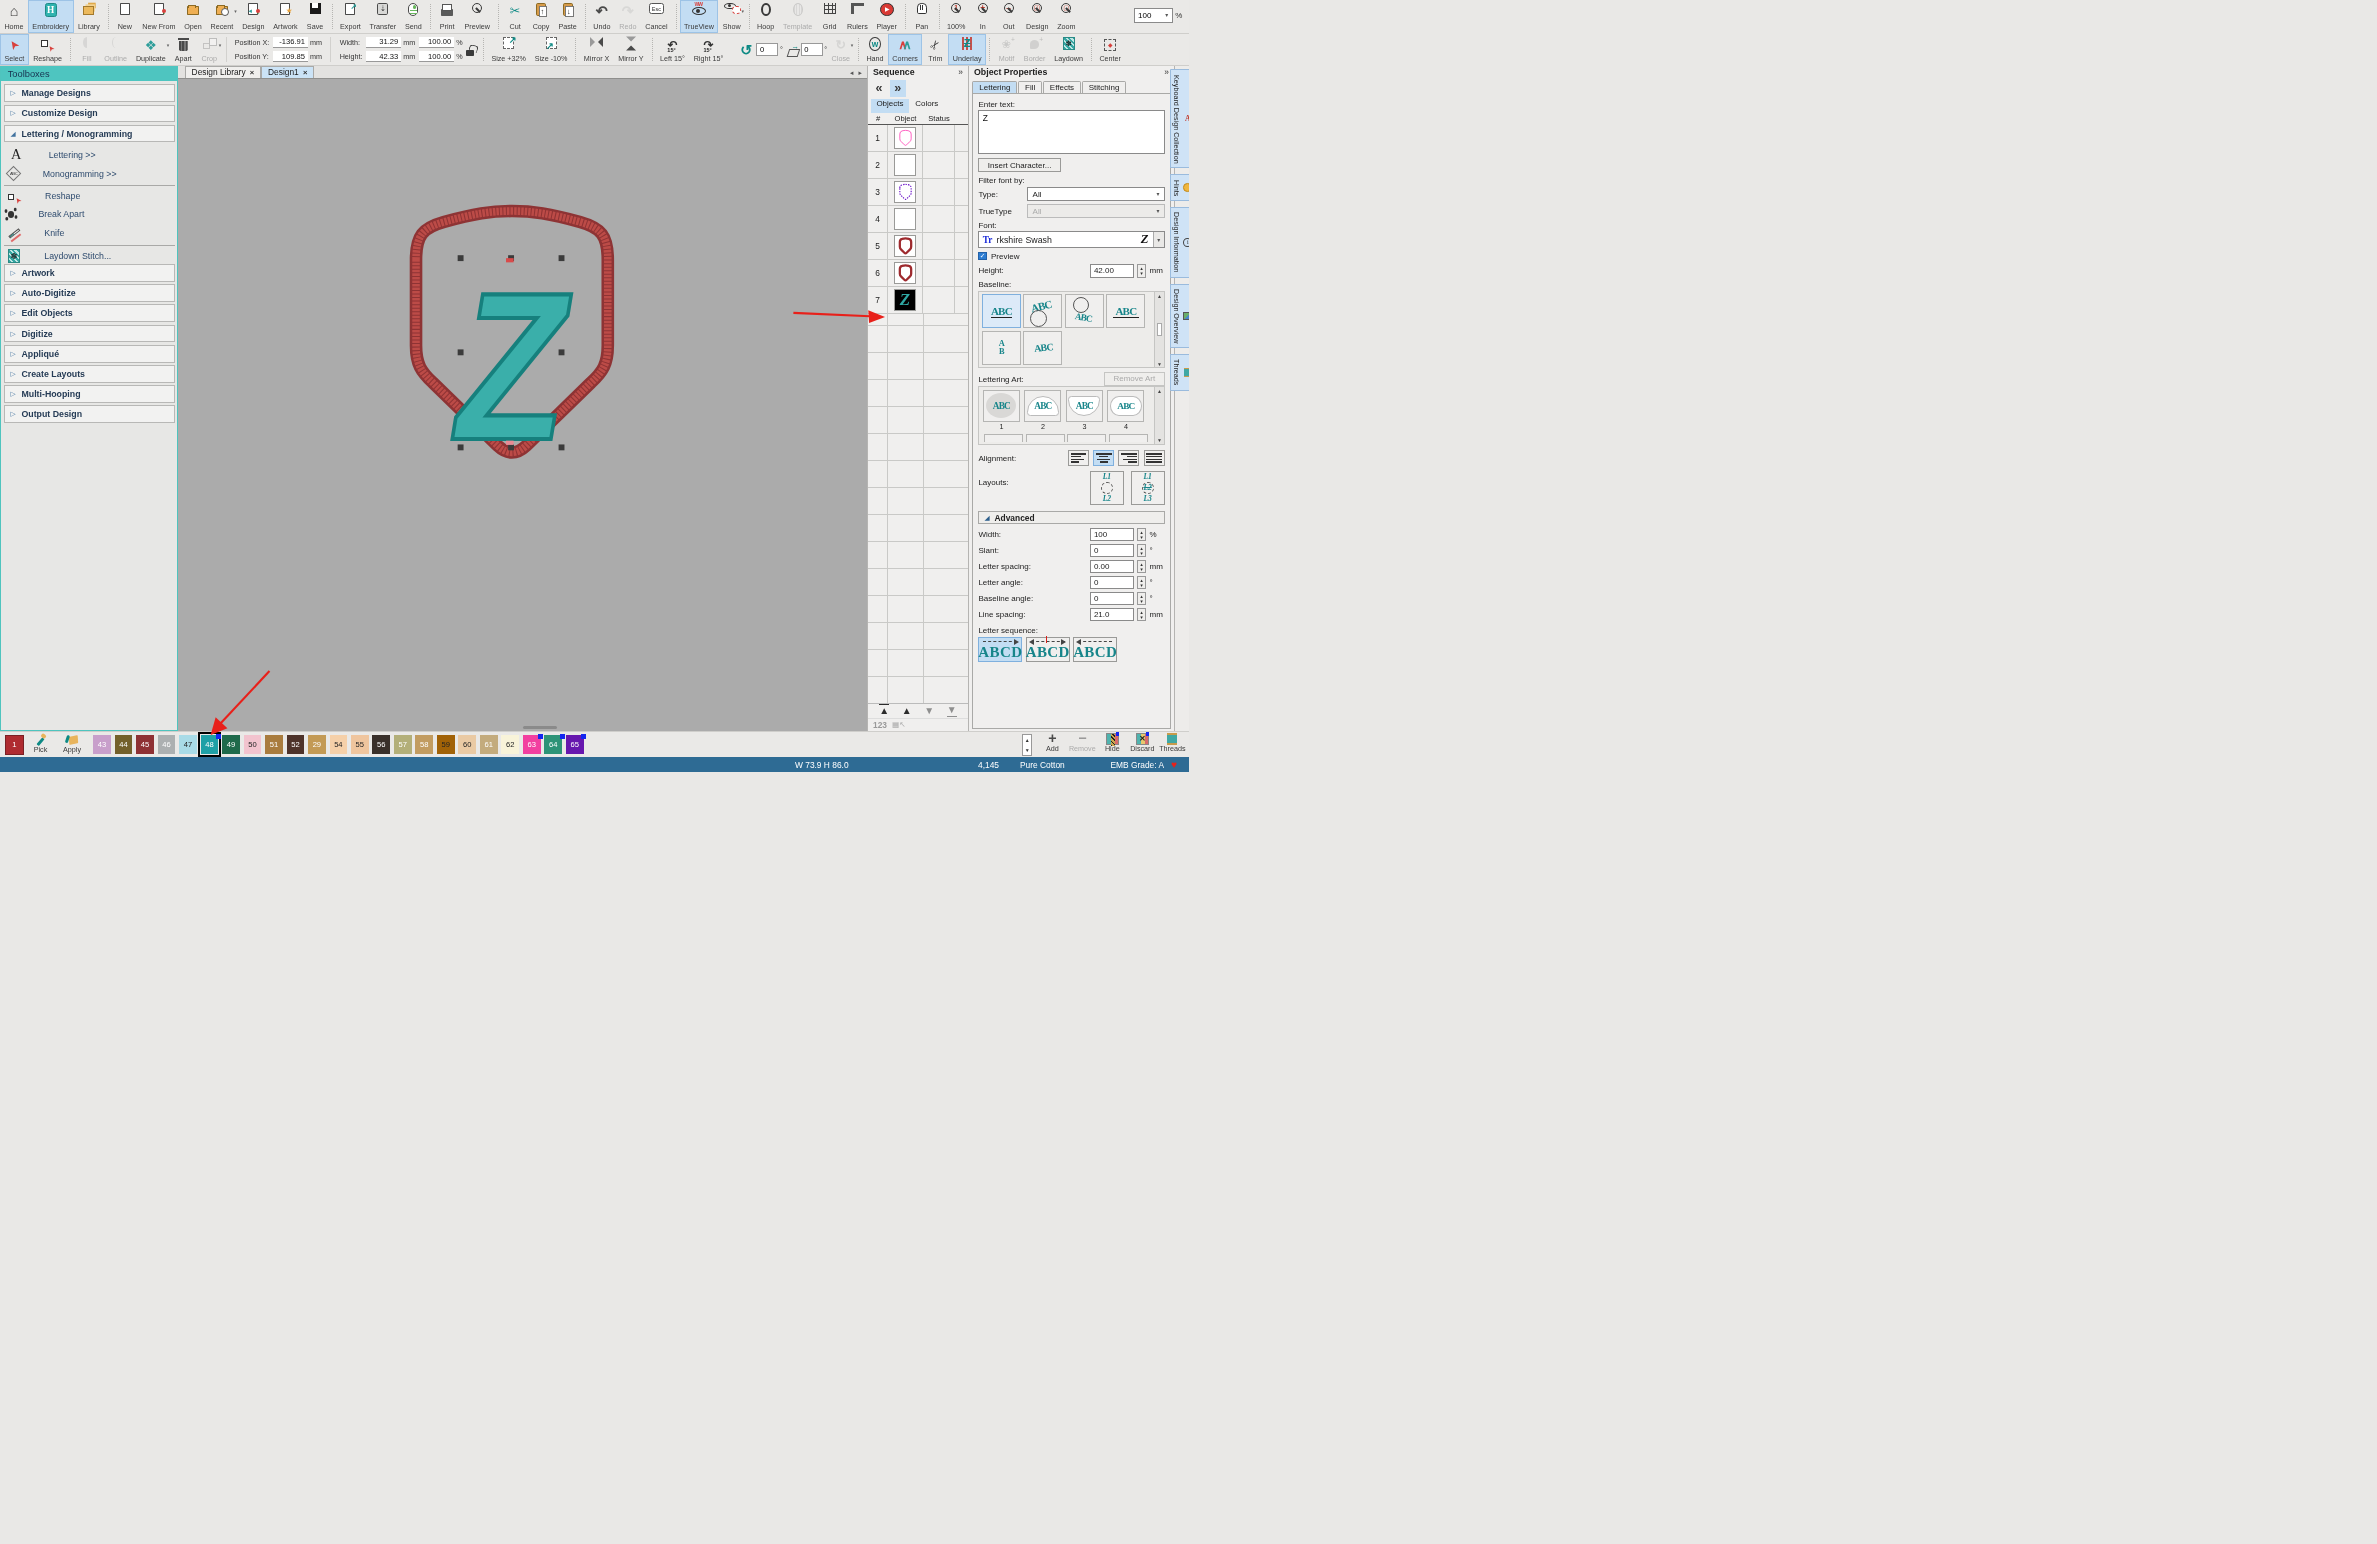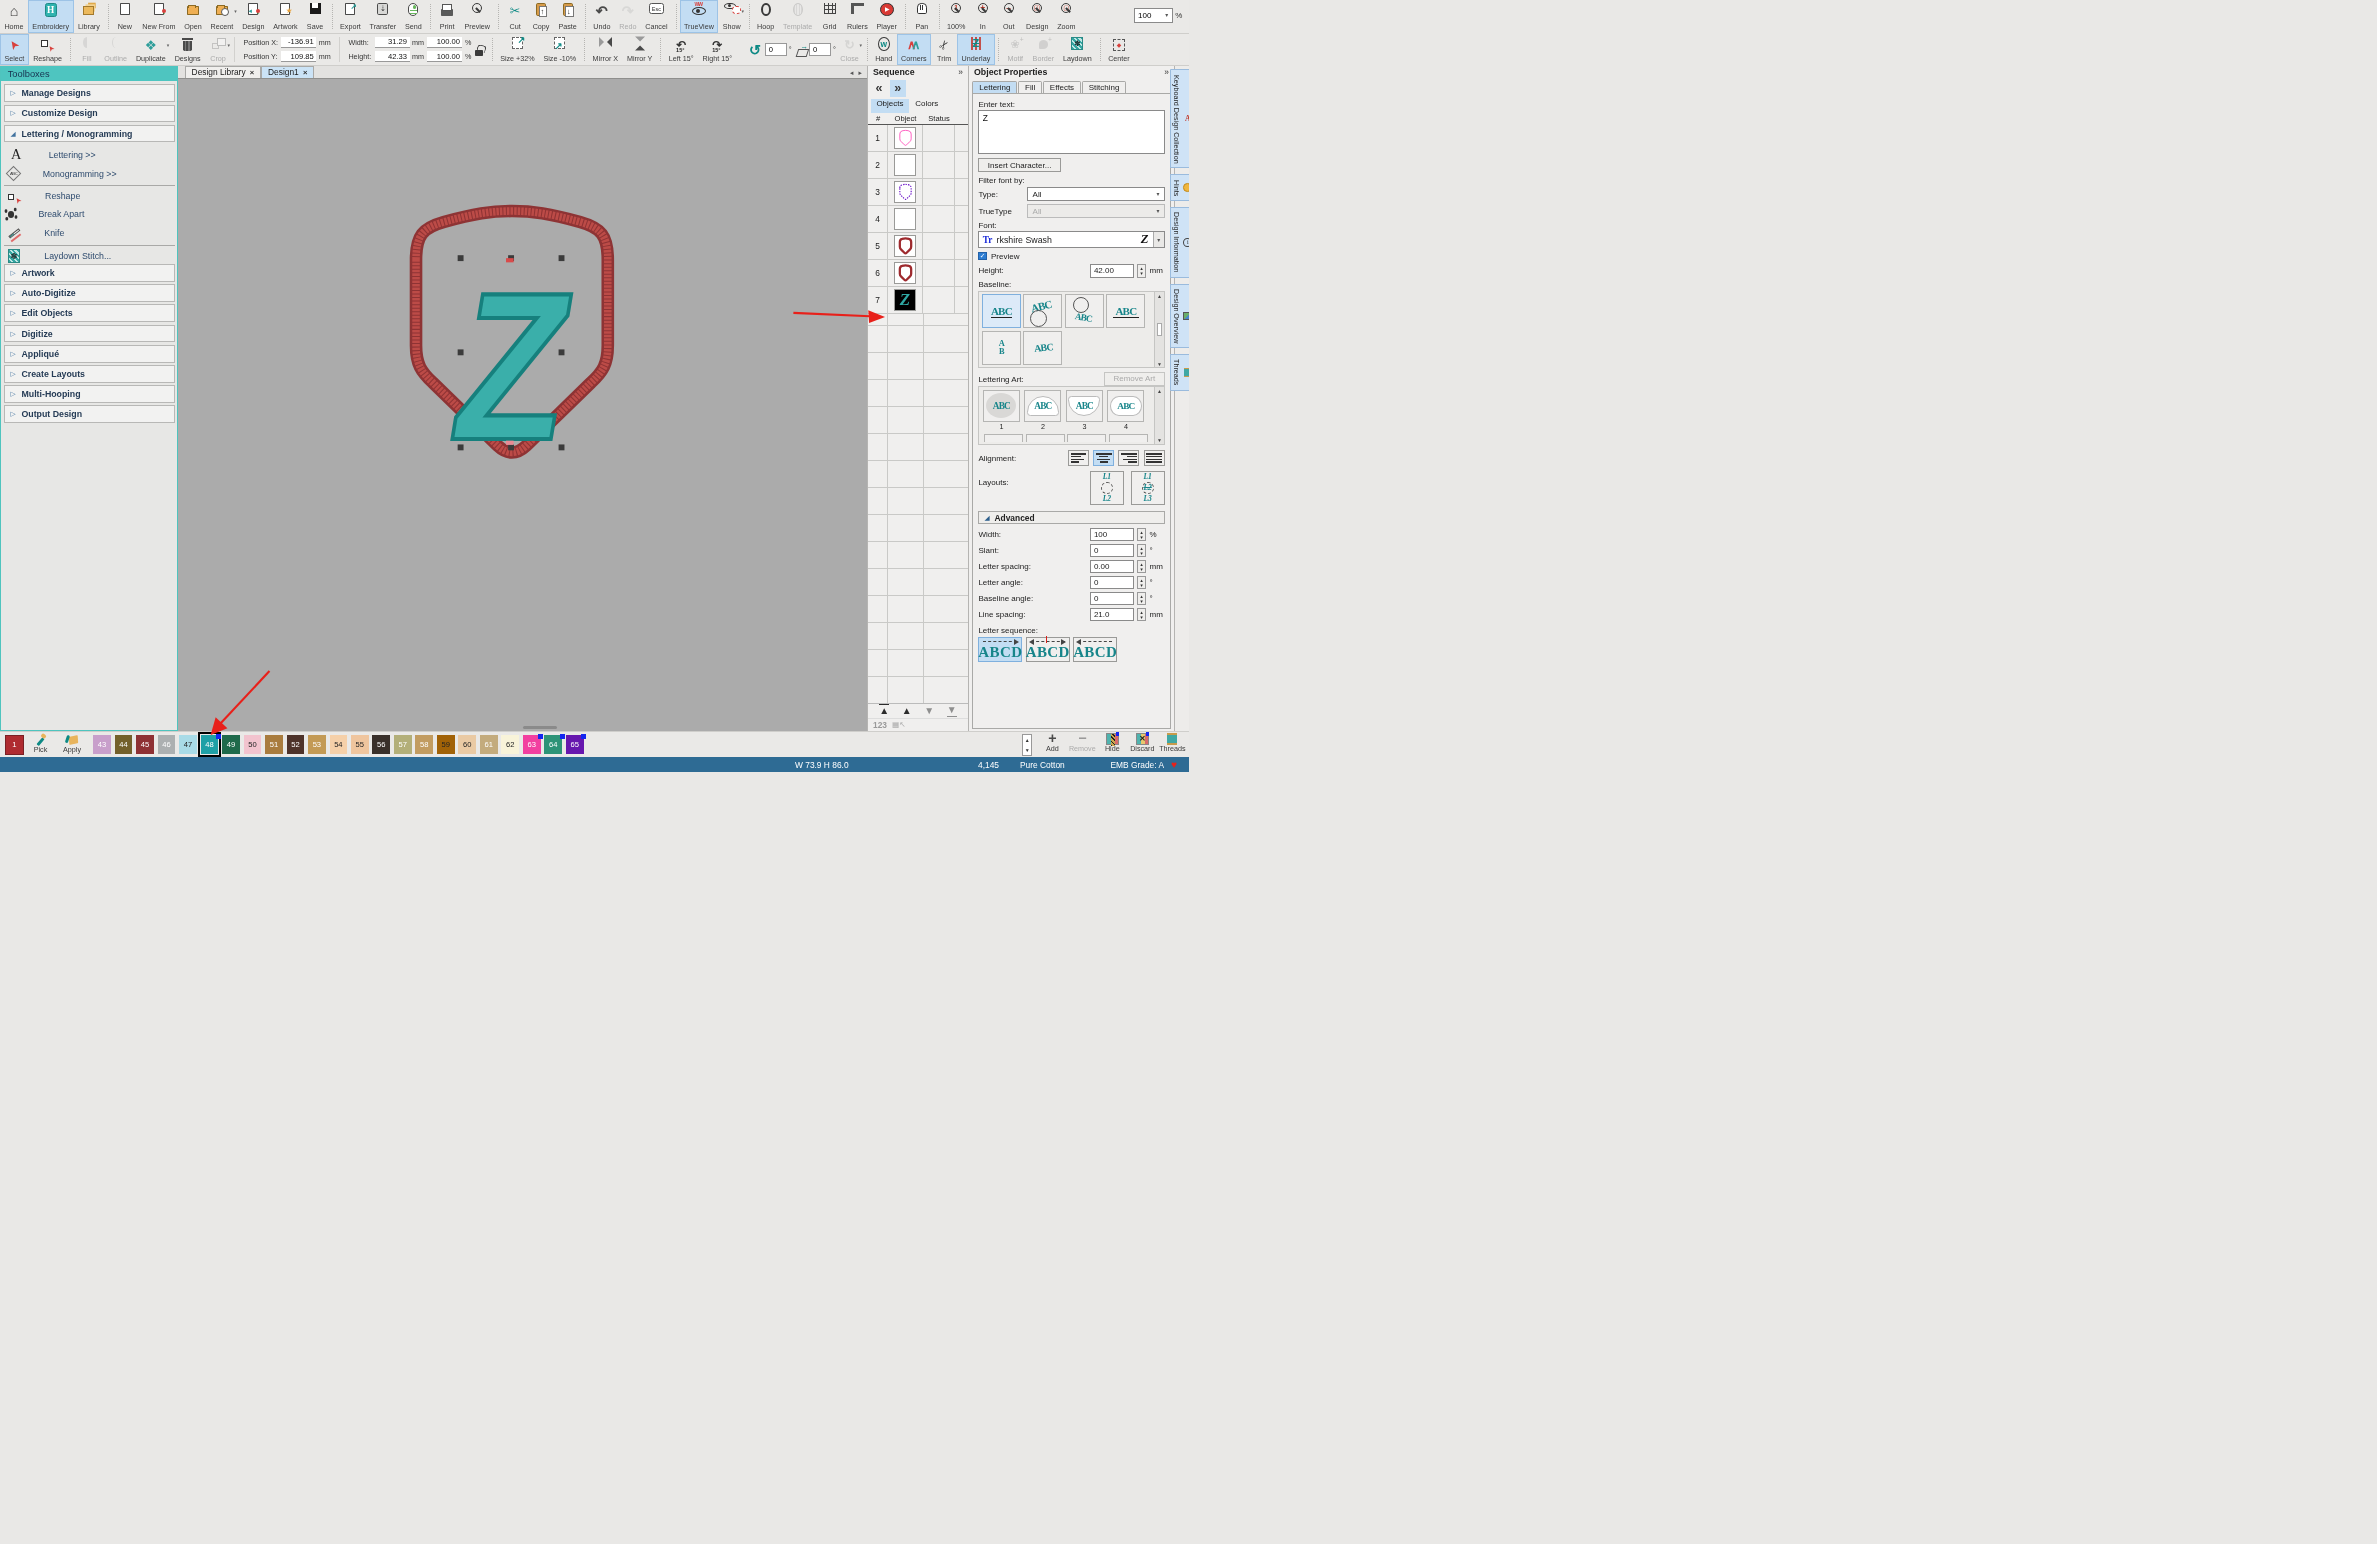--- a/index.html
+++ b/index.html
@@ -602,21 +602,21 @@
         </div>
 
         <div class="tbtn n">
           <span class="tbicon i-duplicate"></span>
           <span class="tlabel">Duplicate</span>
           <span class="caret dd">▾</span>
         </div>
 
         <div class="tbtn n">
           <span class="tbicon i-delete"></span>
-          <span class="tlabel">Designs</span>
+          <span class="tlabel">Apart</span>
 
         </div>
 
         <div class="tbtn dis">
           <span class="tbicon i-crop"></span>
           <span class="tlabel">Crop</span>
           <span class="caret dd">▾</span>
         </div>
       </div>
 
@@ -1341,21 +1341,21 @@
         <span class="swatch lt sel corner" style="background: rgb(31, 160, 166);">48</span>
 
         <span class="swatch lt" style="background: rgb(31, 106, 75);">49</span>
 
         <span class="swatch dk" style="background: rgb(242, 195, 206);">50</span>
 
         <span class="swatch lt" style="background: rgb(169, 124, 62);">51</span>
 
         <span class="swatch lt" style="background: rgb(78, 51, 42);">52</span>
 
-        <span class="swatch lt" style="background: rgb(195, 154, 85);">53</span>
+        <span class="swatch lt" style="background: rgb(195, 154, 85);">29</span>
 
         <span class="swatch dk" style="background: rgb(245, 208, 169);">54</span>
 
         <span class="swatch dk" style="background: rgb(239, 197, 158);">55</span>
 
         <span class="swatch lt" style="background: rgb(57, 48, 42);">56</span>
 
         <span class="swatch lt" style="background: rgb(179, 175, 121);">57</span>
 
         <span class="swatch lt" style="background: rgb(194, 156, 97);">58</span>

